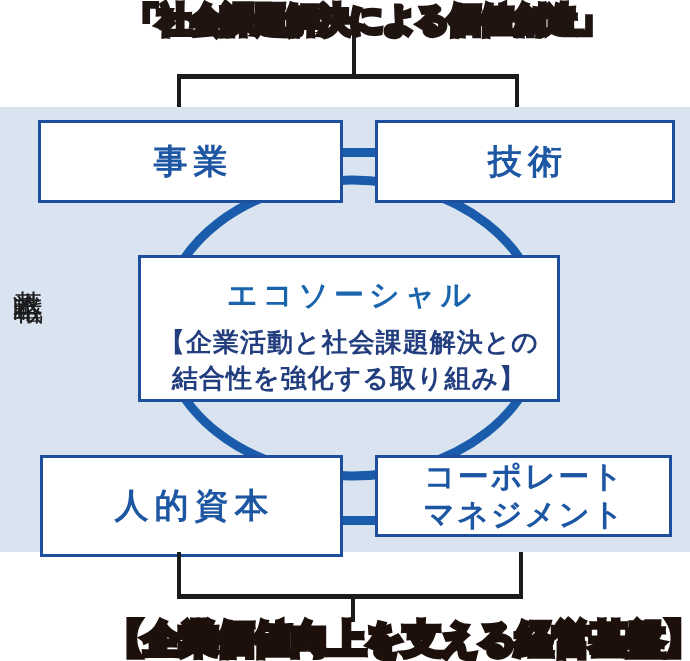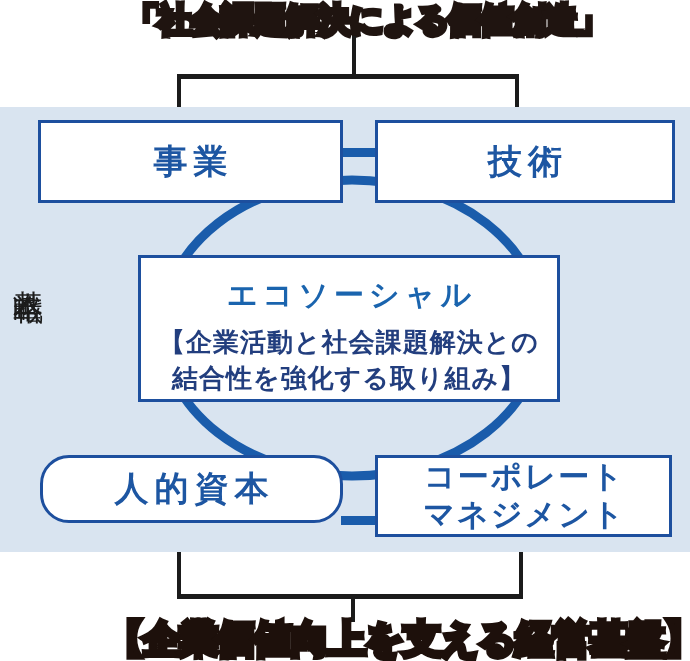--- a/index.html
+++ b/index.html
@@ -37,21 +37,21 @@
   .connector.bottom{top:409px;}  
   
   .node{
     position:absolute;background:#ffffff;border:3px solid #1d4f9e;
     display:flex;align-items:center;justify-content:center;
     box-sizing:border-box;text-align:center;
   }
   .node .lbl{color:#1d56a2;font-weight:700;font-size:34px;letter-spacing:6px;text-indent:6px;}
   .node.business {left:38px; top:13px; width:305px;height:83px;}  
   .node.technology{left:375px;top:13px; width:300px;height:83px;}
-  .node.human    {left:40px; top:348px;width:303px;height:68px;border-radius:29px;}  
+  .node.human    {left:40px; top:348px;width:303px;height:102px;}  
   .node.corp     {left:375px;top:348px;width:297px;height:82px;}
   .node.corp .lbl{font-size:31px;line-height:38px;letter-spacing:2px;text-indent:2px;}
   .node.center   {left:138px;top:148px;width:422px;height:147px;display:block;} 
   .center-title{
     margin-top:17px;text-align:center;color:#1a64ae;font-weight:700;
     font-size:30px;letter-spacing:5px;text-indent:5px;
   }
   .center-body{
     margin-top:8px;text-align:center;color:#223e7e;font-weight:600;
     font-size:26px;line-height:36px;letter-spacing:1px;

